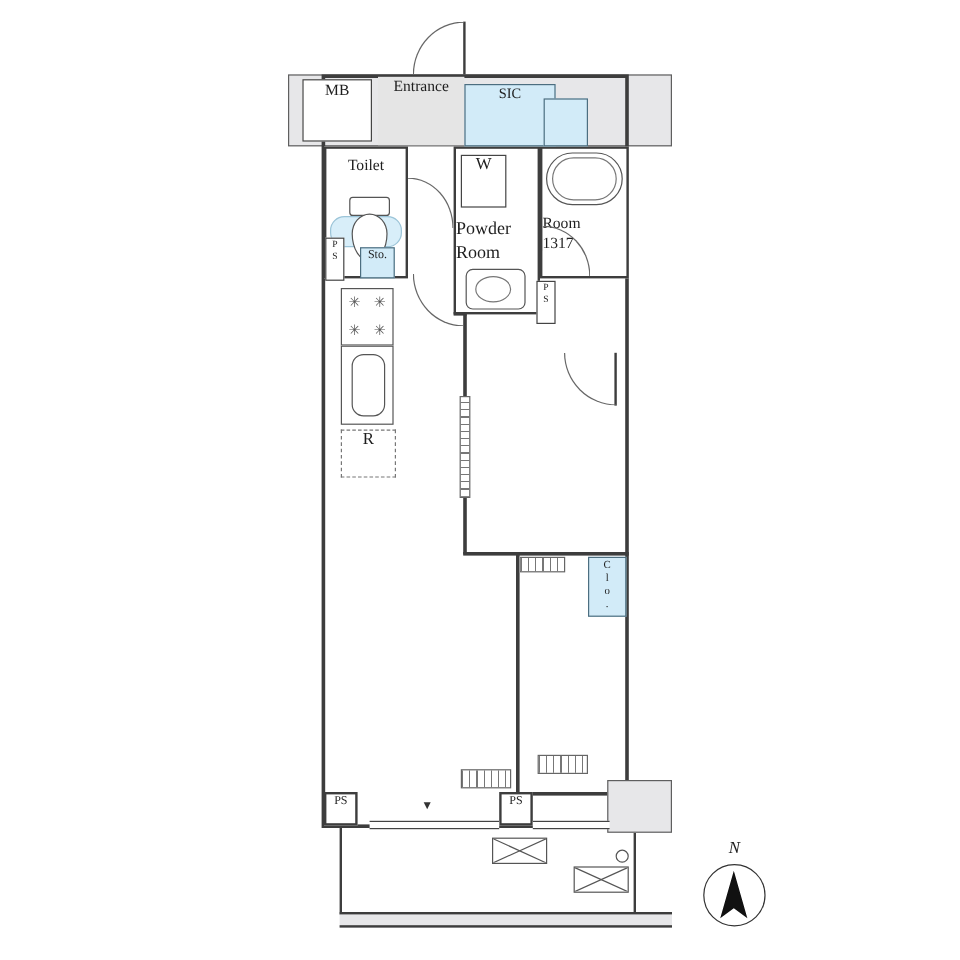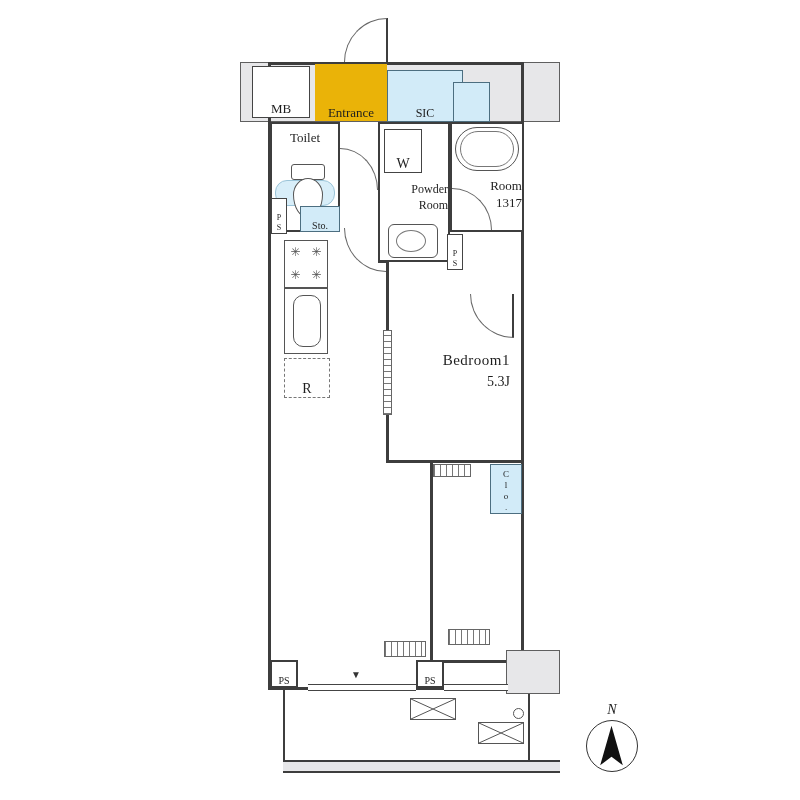--- a/index.html
+++ b/index.html
@@ -7,21 +7,21 @@
   body { font-family:"Liberation Serif", serif; color:#1e1e1e; }
   #plan { position:relative; width:800px; height:800px; overflow:hidden; background:#fff; }
   .abs { position:absolute; }
   .gray { background:#e7e7e9; border:1px solid #5f5f5f; }
   .wall { background:#3d3d3d; }
   .outline { border:3px solid #3d3d3d; background:transparent; }
   .roombox { background:#fff; border:2px solid #3d3d3d; }
   .blue { background:#d2ebf8; border:1px solid #4c6e80; }
   .whitebox { background:#fff; border:1.5px solid #444; }
   .fixture { background:#fff; border:1.5px solid #555; }
-  .lbl { display:flex; align-items:flex-end; justify-content:center; text-align:center; }
+  .lbl { display:flex; align-items:flex-start; justify-content:center; text-align:center; }
   .col { flex-direction:column; }
   .arc { background:transparent; }
   .arc.tl { border-top:1.5px solid #666; border-left:1.5px solid #666; border-top-left-radius:100%; }
   .arc.tr { border-top:1.5px solid #666; border-right:1.5px solid #666; border-top-right-radius:100%; }
   .arc.bl { border-bottom:1.5px solid #666; border-left:1.5px solid #666; border-bottom-left-radius:100%; }
   .vtext { writing-mode:vertical-rl; text-orientation:upright; letter-spacing:1px; }
   .hatch-h { background:#fff; border:1px solid #666;
     background-image:repeating-linear-gradient(90deg,#777 0 1px,transparent 1px 6px); }
   .hatch-v { background:#fff; border:1px solid #666;
     background-image:repeating-linear-gradient(0deg,#777 0 1px,transparent 1px 6px); }
@@ -36,21 +36,21 @@
 </style>
 </head>
 <body>
 
 <div id="plan">
 
   <div class="abs gray" style="left:240px; top:62px; width:320px; height:60px;"></div>
 
   <div class="abs outline" style="left:268px; top:62px; width:256px; height:628px;"></div>
 
-  <div class="abs lbl" style="left:315px; top:64px; width:72px; height:57px; background:#eab308; font-size:13px;">
+  <div class="abs lbl" style="left:315px; top:64px; width:72px; height:57px; background:#e5e5e5; font-size:13px;">
     <span>Entrance</span>
   </div>
 
   <div class="abs whitebox lbl" style="left:252px; top:66px; width:58px; height:52px; font-size:13px; z-index:4;">
     <span>MB</span>
   </div>
 
   <div class="abs blue lbl" style="left:387px; top:70px; width:76px; height:52px; font-size:12px; z-index:4;">
     <span>SIC</span>
   </div>
@@ -60,30 +60,30 @@
   <div class="abs arc tl" style="left:344px; top:18px; width:43px; height:44px;"></div>
 
   <div class="abs roombox" style="left:270px; top:122px; width:70px; height:110px; z-index:3;">
     <div class="lbl" style="margin-top:6px; font-size:13px;">
       <span>Toilet</span>
     </div>
   </div>
   <div class="abs" style="left:275px; top:180px; width:60px; height:26px; background:#d8eef9; border:1px solid #9bc4d8; border-radius:12px; z-index:4;"></div>
   <div class="abs fixture" style="left:291px; top:164px; width:34px; height:16px; border-radius:3px; z-index:5;"></div>
   <div class="abs fixture" style="left:293px; top:178px; width:30px; height:40px; border-radius:50% 50% 50% 50% / 42% 42% 58% 58%; z-index:5;"></div>
-  <div class="abs blue lbl small" style="left:300px; top:206px; width:40px; height:26px; z-index:5;">
+  <div class="abs blue lbl small" style="left:300px; top:206px; width:29px; height:26px; z-index:5;">
     <span>Sto.</span>
   </div>
   <div class="abs whitebox lbl" style="left:271px; top:198px; width:16px; height:36px; font-size:8px; z-index:5; border-width:1px;">
     <span class="vtext">PS</span>
   </div>
   <div class="abs arc tr" style="left:340px; top:148px; width:38px; height:42px; z-index:4;"></div>
 
   <div class="abs roombox" style="left:378px; top:122px; width:72px; height:140px; z-index:3;">
-    <div class="lbl col" style="position:absolute; left:0; top:58px; width:100%; font-size:12px; line-height:1.3;">
+    <div class="lbl col" style="position:absolute; left:0; top:58px; width:100%; font-size:15px; line-height:1.3;">
       <span>Powder</span>
       <span>Room</span>
     </div>
   </div>
   <div class="abs whitebox lbl" style="left:384px; top:129px; width:38px; height:44px; font-size:14px; z-index:4;">
     <span>W</span>
   </div>
   <div class="abs fixture" style="left:388px; top:224px; width:50px; height:34px; border-radius:6px; z-index:4;">
     <div style="position:absolute; left:7px; top:5px; width:30px; height:22px; border:1px solid #777; border-radius:50%;"></div>
   </div>
@@ -102,24 +102,20 @@
   <div class="abs whitebox lbl" style="left:447px; top:234px; width:16px; height:36px; font-size:8px; z-index:4; border-width:1px;">
     <span class="vtext">PS</span>
   </div>
 
   <div class="abs wall" style="left:378px; top:260px; width:11px; height:3px; z-index:3;"></div>
   <div class="abs wall" style="left:386px; top:262px; width:3px; height:200px; z-index:3;"></div>
   <div class="abs hatch-v" style="left:383px; top:330px; width:9px; height:85px; z-index:4;"></div>
   <div class="abs wall" style="left:386px; top:460px; width:138px; height:3px; z-index:3;"></div>
   <div class="abs wall" style="left:512px; top:294px; width:2px; height:44px; z-index:4;"></div>
   <div class="abs arc bl" style="left:470px; top:294px; width:44px; height:44px; z-index:4;"></div>
-  <div class="abs lbl col" style="left:400px; top:338px; width:110px; height:62px; z-index:4;">
-    <span class="room-name">Bedroom1</span>
-    <span class="room-size">5.3J</span>
-  </div>
 
   <div class="abs fixture" style="left:284px; top:240px; width:44px; height:48px; z-index:4; display:grid; grid-template-columns:1fr 1fr; place-items:center; font-size:12px; color:#555;">
     <span>✳</span>
     <span>✳</span>
     <span>✳</span>
     <span>✳</span>
   </div>
   <div class="abs fixture" style="left:284px; top:288px; width:44px; height:66px; z-index:4;">
     <div style="position:absolute; left:8px; top:6px; width:28px; height:52px; border:1.5px solid #555; border-radius:10px;"></div>
   </div>

